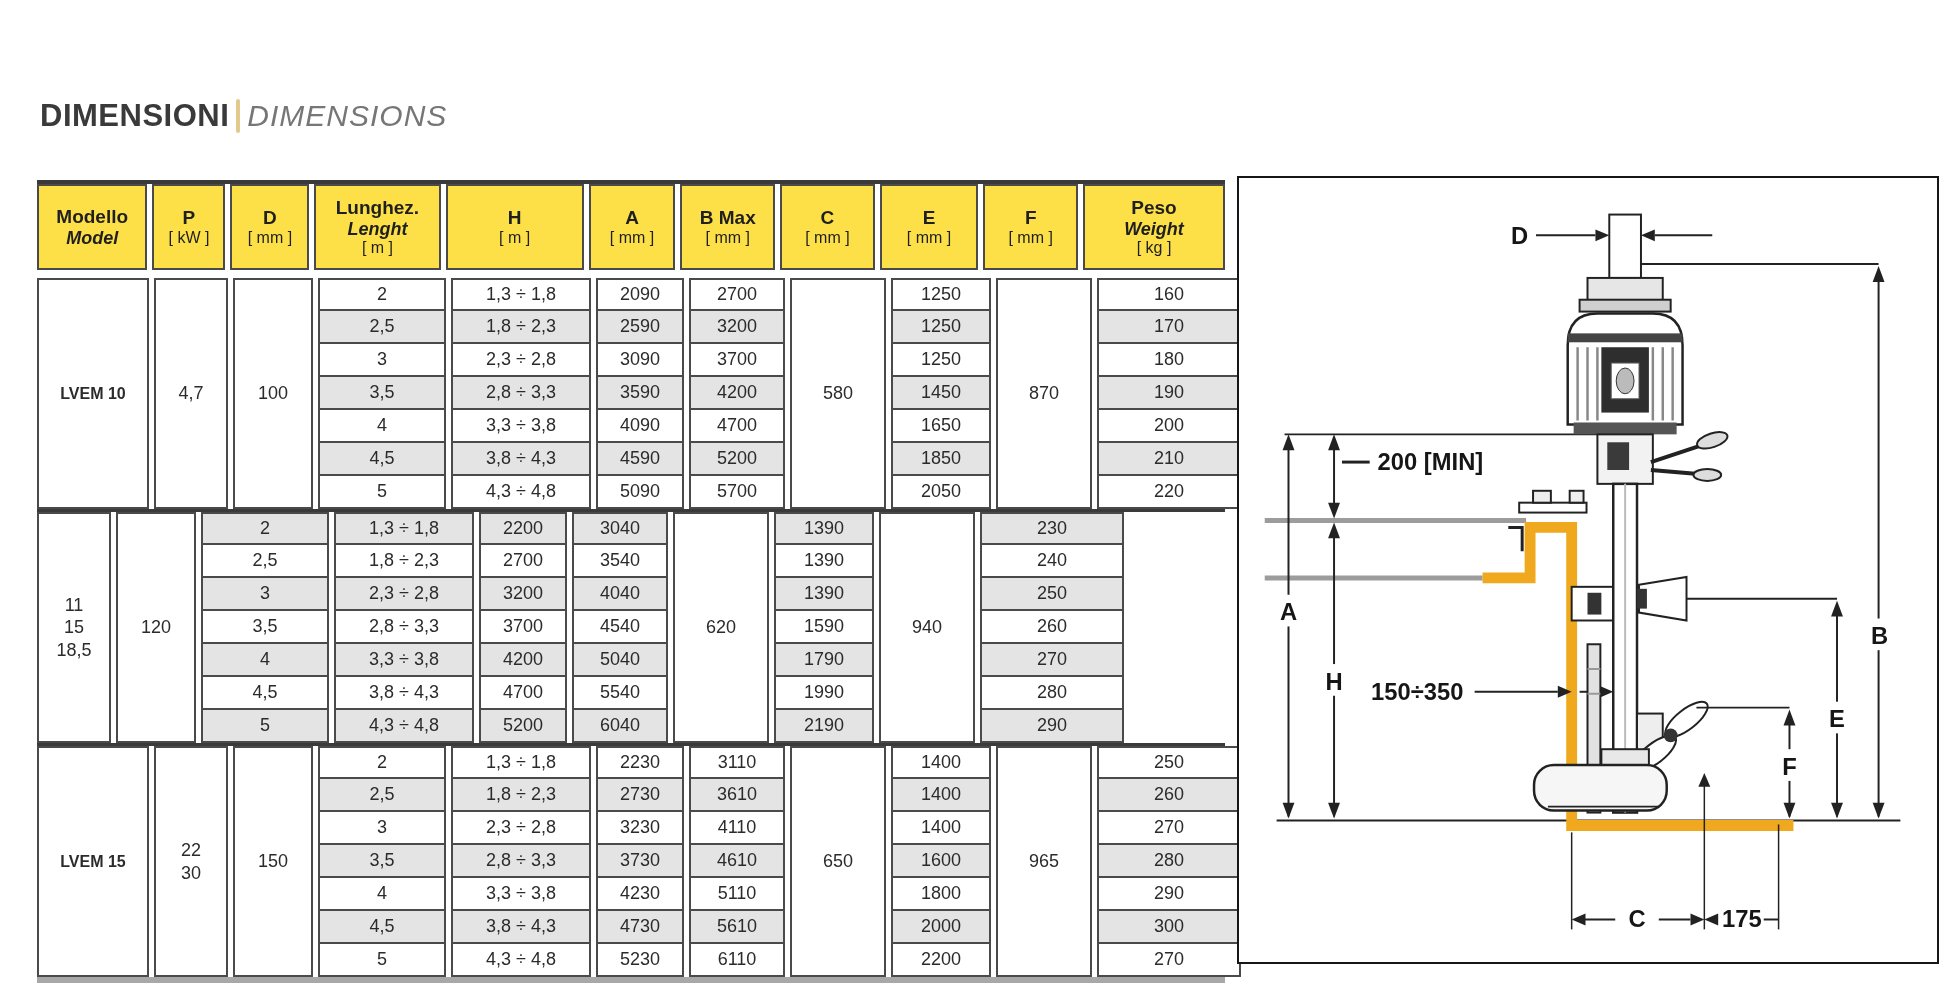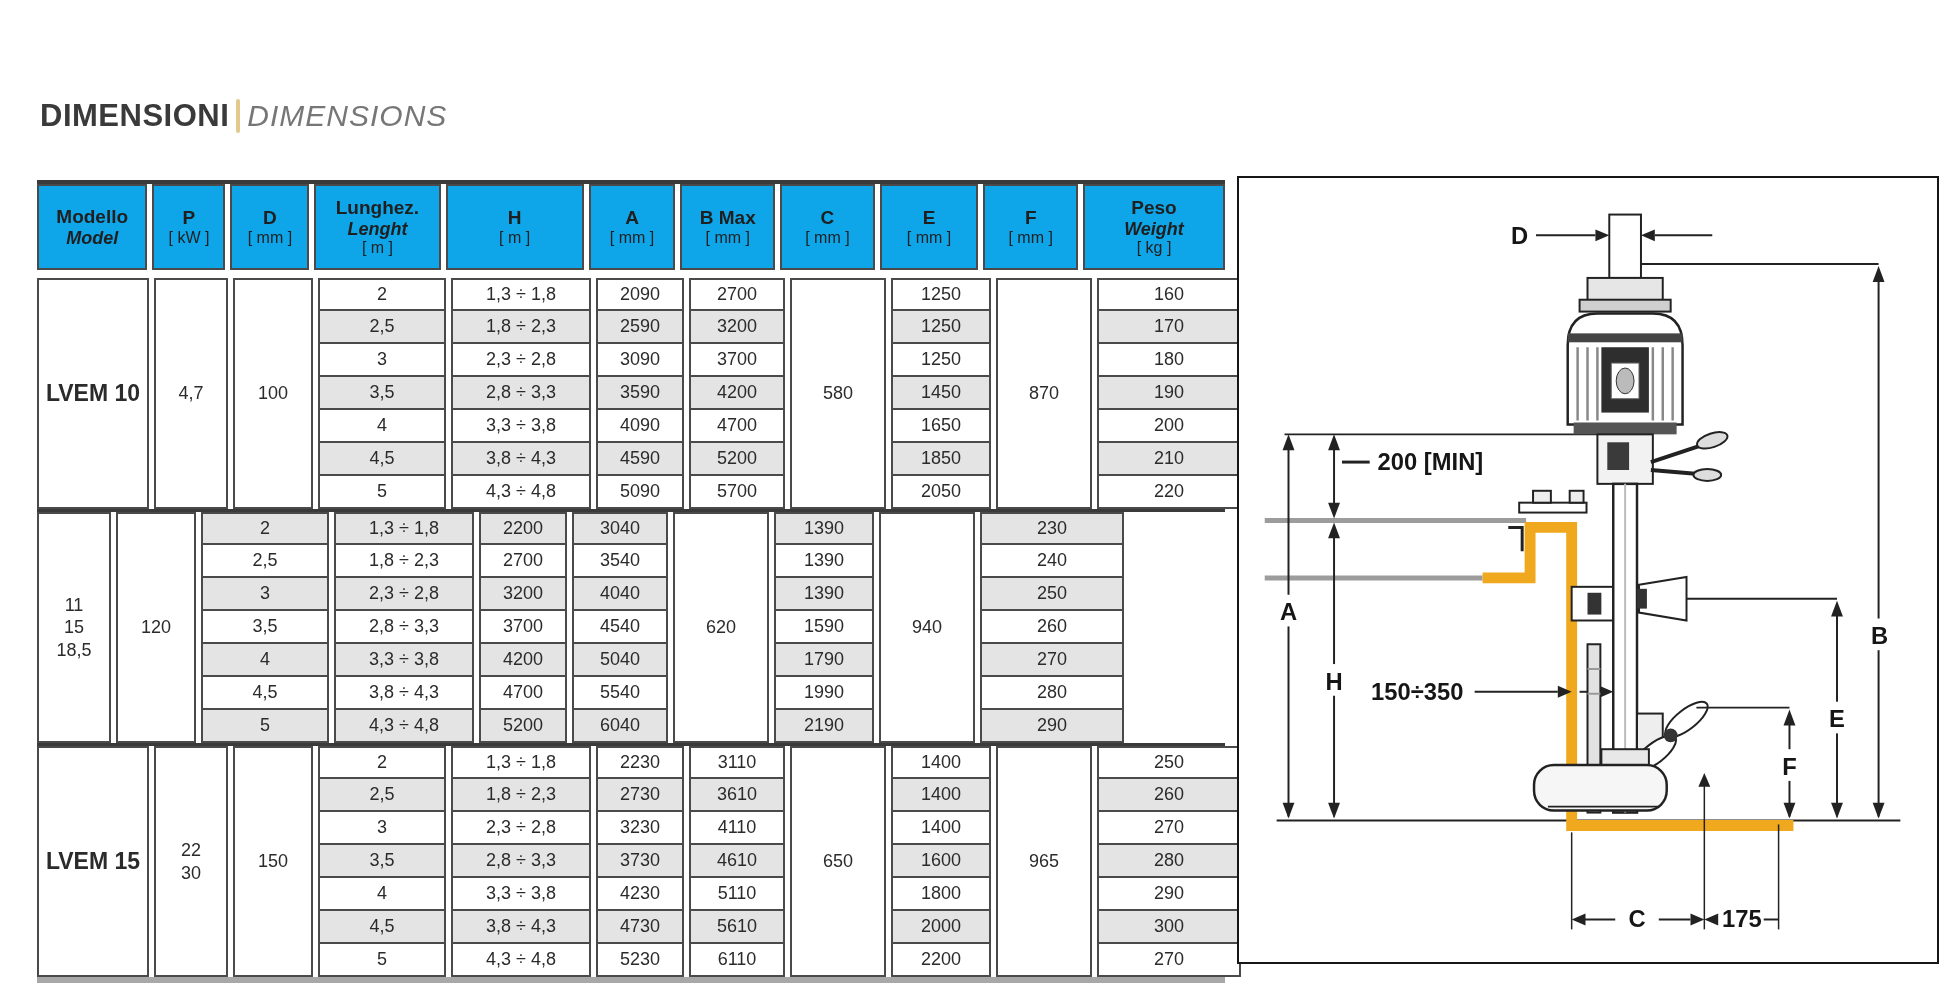--- a/index.html
+++ b/index.html
@@ -13,34 +13,34 @@
   
   .dim-table{position:absolute;left:37px;top:180px;width:1188px;
              border-top:4px solid #3a3a3a;border-bottom:6px solid #a8a8a8;}
   .grid-row{display:flex;gap:5px;}
   .gap{height:8px;}
   .sep{height:3px;background:#3a3a3a;}
   .block{display:flex;gap:5px;}
   .col{display:flex;flex-direction:column;flex:0 0 auto;}
   .c0{width:112px}.c1{width:74px}.c2{width:80px}.c3{width:128px}.c4{width:140px}
   .c5{width:88px}.c6{width:96px}.c7{width:96px}.c8{width:100px}.c9{width:96px}.c10{width:144px}
-  .hcell{box-sizing:border-box;background:#0ea5e9;border:2px solid var(--border);height:86px;
+  .hcell{box-sizing:border-box;background:#fde047;border:2px solid var(--border);height:86px;
          display:flex;flex-direction:column;align-items:center;justify-content:center;line-height:1.12;}
   .hmain{font-size:19px;font-weight:700;color:#1f1f1f;}
   .hsub{font-size:18px;font-weight:700;font-style:italic;color:#1f1f1f;}
   .hunit{font-size:16px;color:#1f1f1f;}
   .rowbox{box-sizing:border-box;height:33px;border:2px solid var(--border);border-top:none;
           display:flex;align-items:center;justify-content:center;
           font-size:18px;color:#2b2b2b;background:#fff;}
   .col .rowbox:first-child{border-top:2px solid var(--border);}
   .rowbox.shade{background:var(--row_alt);}
   .mbox{box-sizing:border-box;height:231px;border:2px solid var(--border);
         display:flex;flex-direction:column;align-items:center;justify-content:center;
         font-size:18px;color:#2b2b2b;background:#fff;line-height:1.25;text-align:center;}
-  .mbox.model{font-weight:700;font-size:23px;}
+  .mbox.model{font-weight:700;font-size:16px;}
   
   .diagram{position:absolute;left:1237px;top:176px;width:702px;height:788px;
            border:2px solid #161616;background:#fff;box-sizing:border-box;}
   .diagram svg{display:block;width:100%;height:100%;}
   svg text{font-family:"Liberation Sans",sans-serif;font-weight:700;font-size:24px;fill:#161616;}
 </style>
 </head>
 <body>
 
 <div class="stage">

